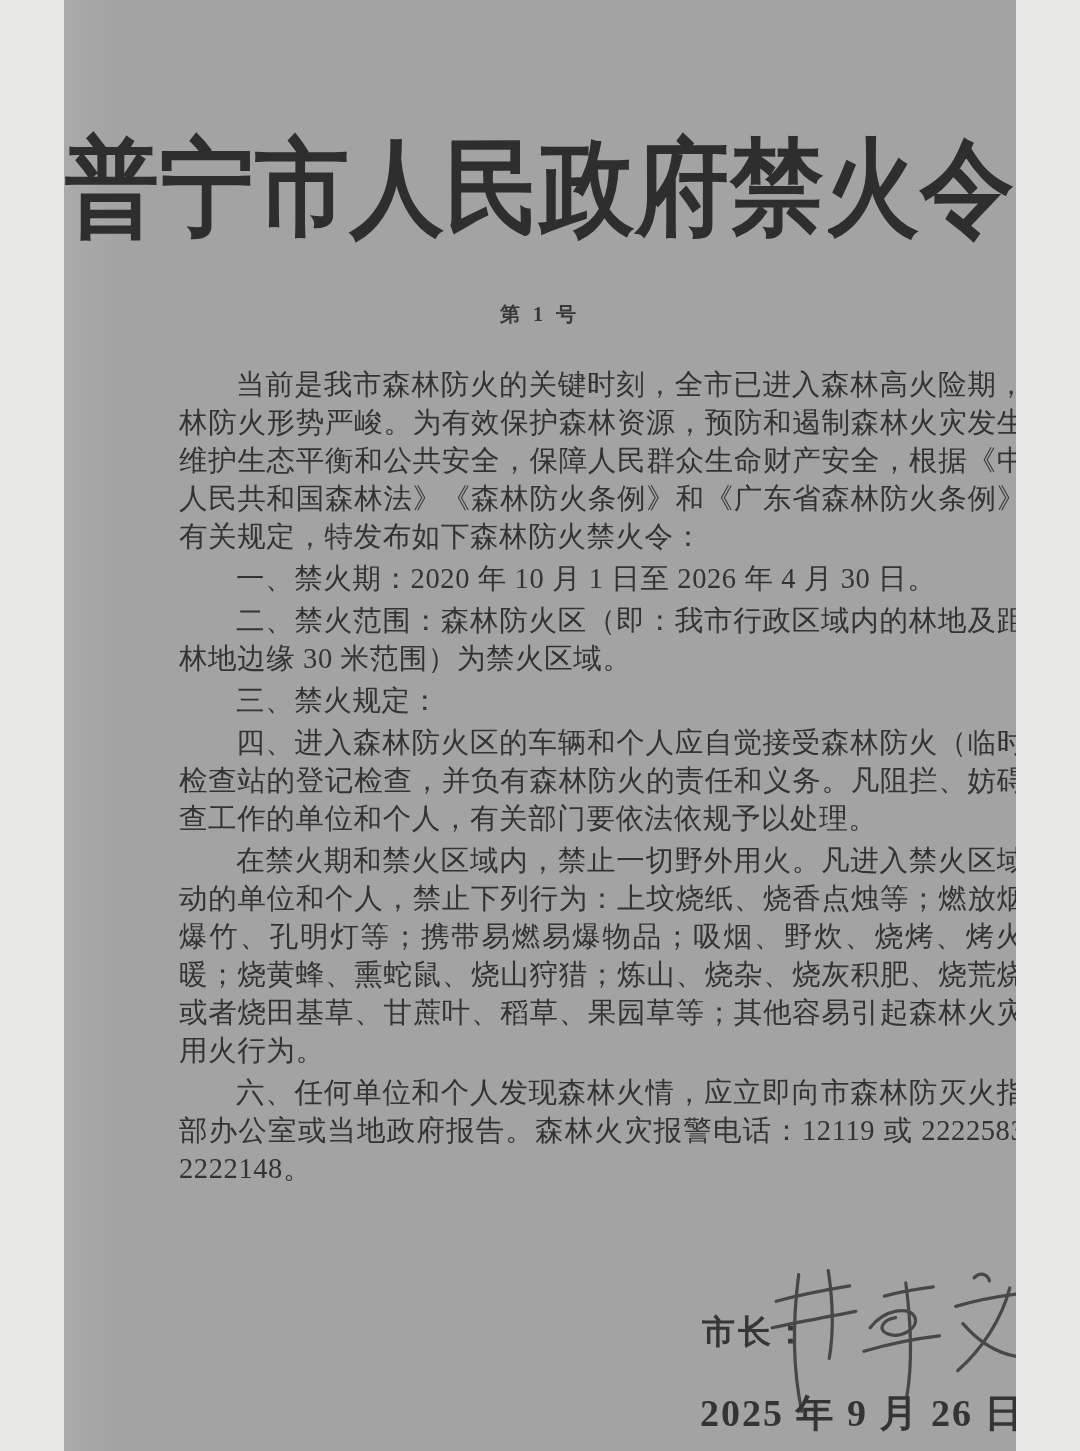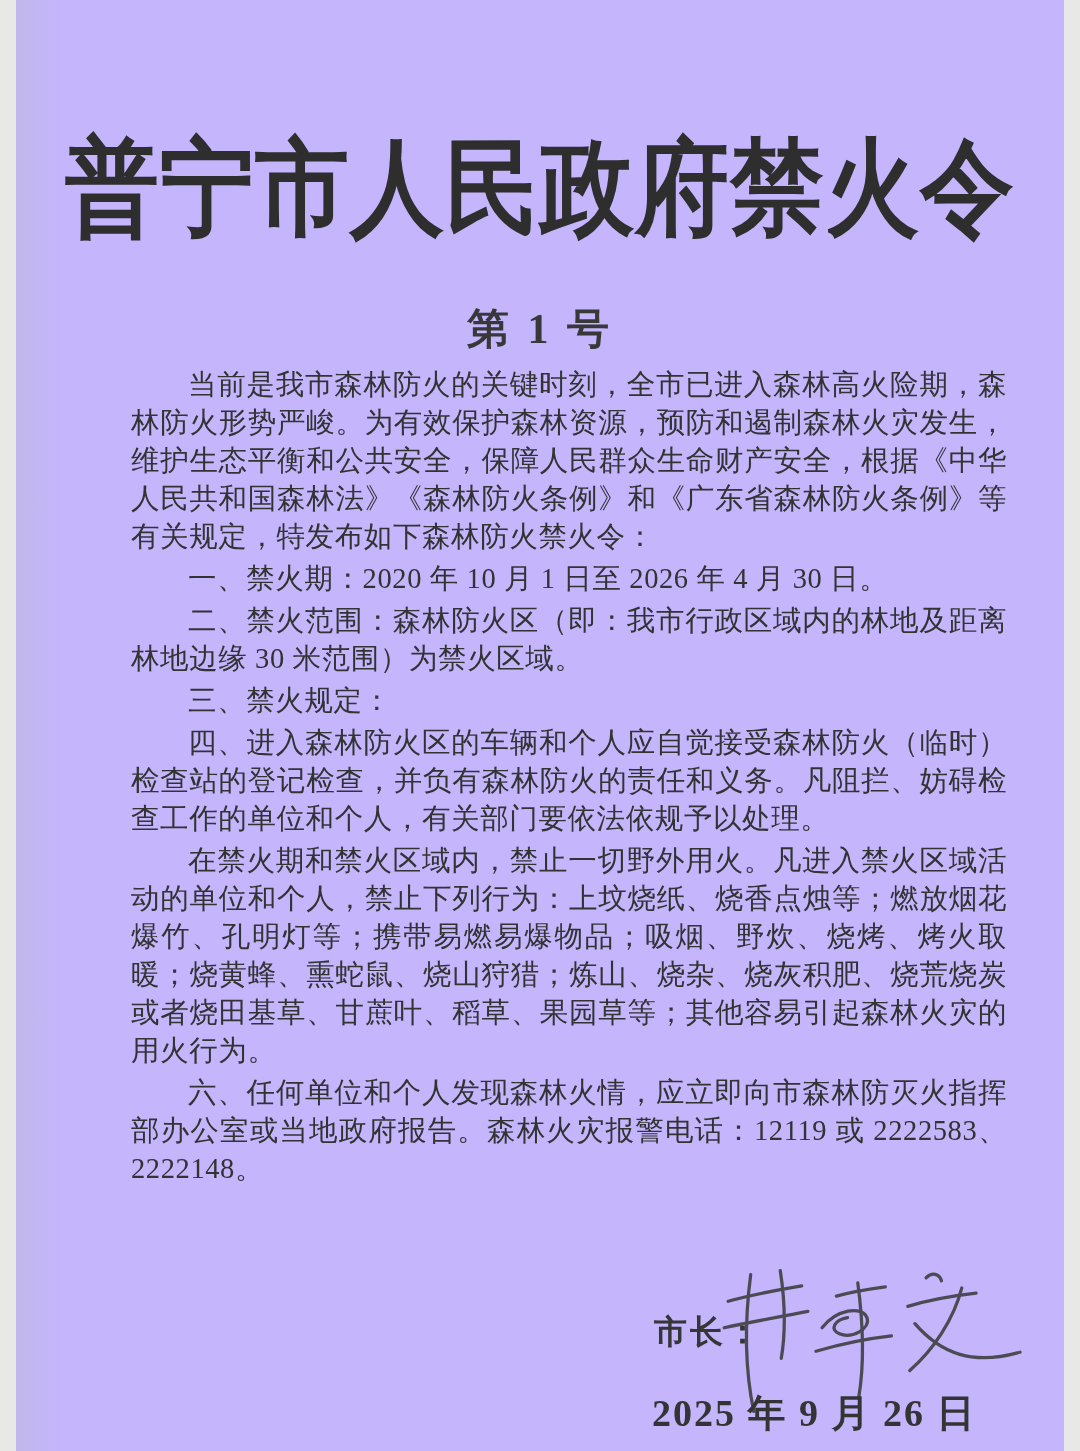--- a/index.html
+++ b/index.html
@@ -3,24 +3,24 @@
 <meta charset="utf-8">
 <style>
   html, body {
     margin: 0;
     padding: 0;
     background: #e8e8e6;
     font-family: "Liberation Serif", "DejaVu Serif", serif;
   }
   .page {
     position: relative;
-    width: 1048px;
+    width: 952px;
     height: 1451px;
     margin: 0 auto;
-    background: #c4b5fd;
+    background: #a3a3a3;
     color: #333333;
     overflow: hidden;
   }
   
   .page::before {
     content: "";
     position: absolute;
     left: 0; top: 0; bottom: 0;
     width: 48px;
     background: linear-gradient(90deg, rgba(190,190,188,0.28), rgba(190,190,188,0));
@@ -40,21 +40,21 @@
     transform: scaleY(1.12);
     transform-origin: top center;
     white-space: nowrap;
   }
   .doc-number {
     position: absolute;
     top: 301px;
     left: 0;
     width: 100%;
     text-align: center;
-    font-size: 42px;
+    font-size: 20px;
     font-weight: 700;
     letter-spacing: 4px;
     color: #383838;
   }
   .body-text {
     position: absolute;
     top: 366px;
     left: 115px;
     width: 876px;
     font-size: 28.5px;

